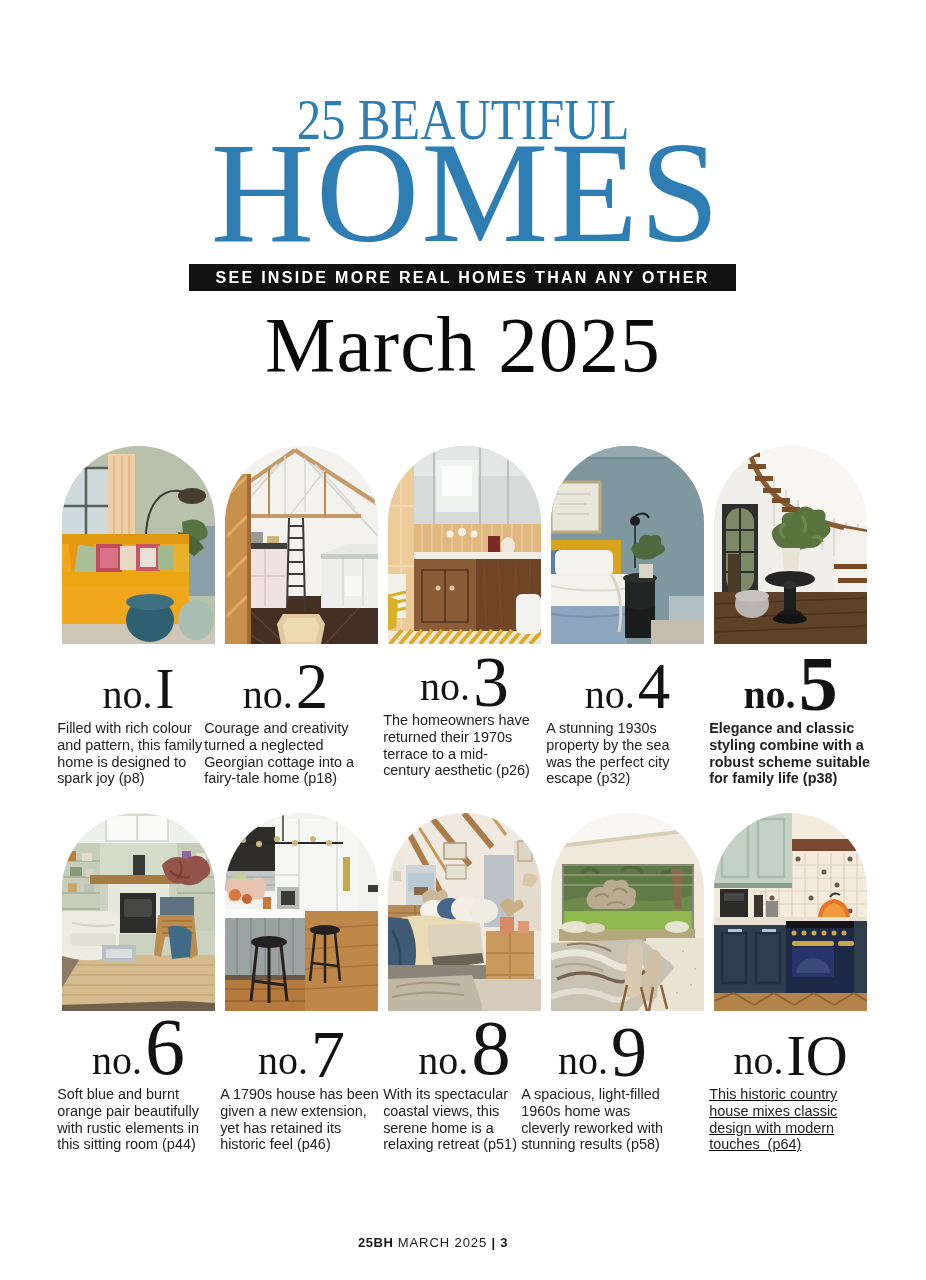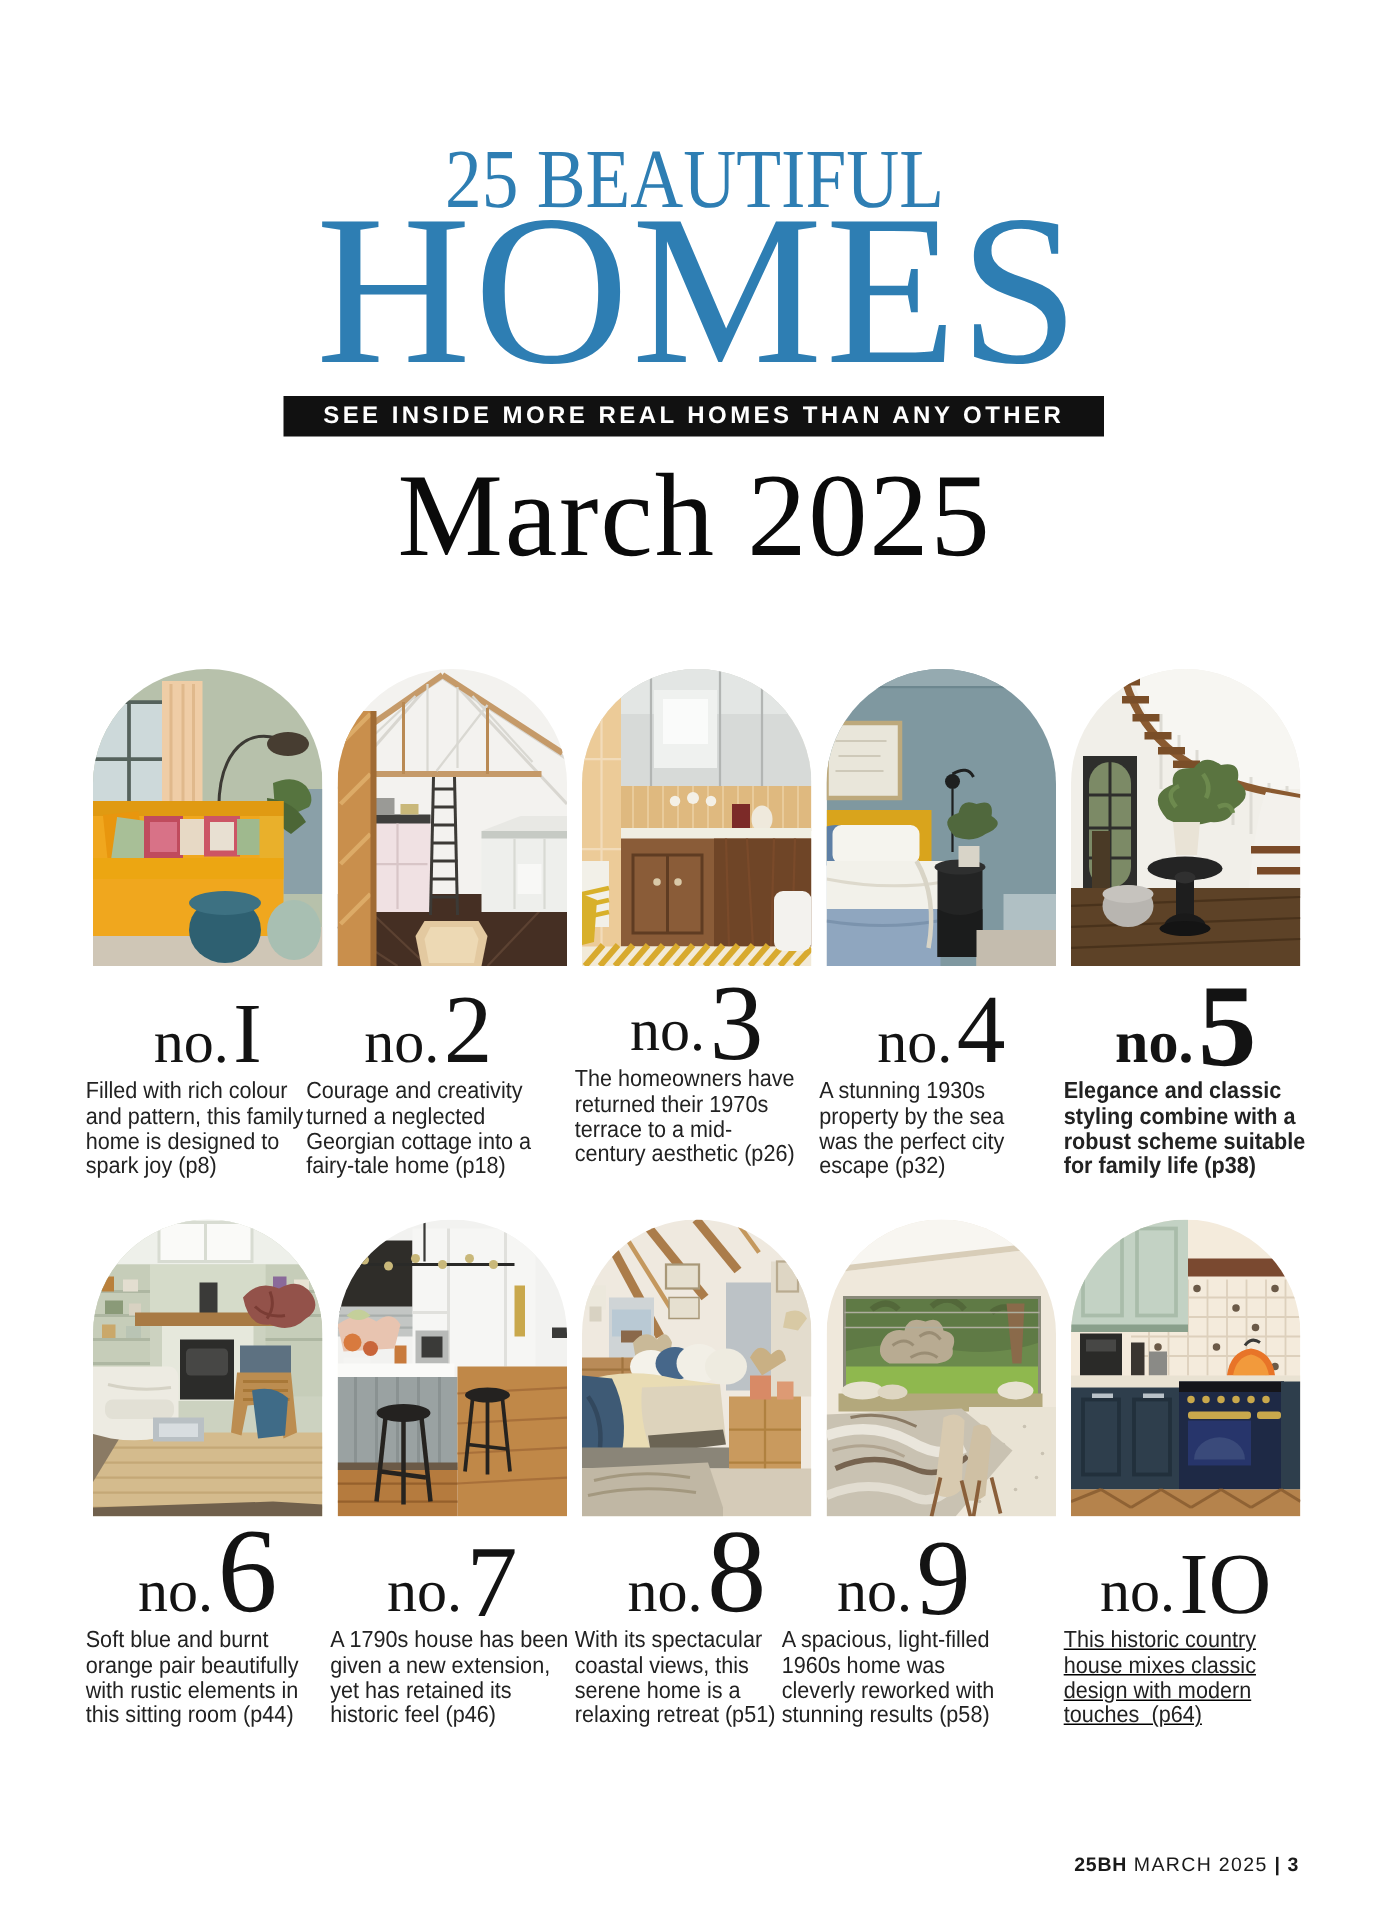--- a/index.html
+++ b/index.html
@@ -16,21 +16,21 @@
        font-size:16px;letter-spacing:2.3px;font-weight:bold;text-align:center;
        line-height:28px;}
   .march{top:305px;font-family:"Liberation Serif",serif;font-size:79px;line-height:1;
          color:#0a0a0a;letter-spacing:1.2px;}
   .photo{width:153px;height:198px;border-radius:76.5px 76.5px 0 0;overflow:hidden;}
   .photo svg{display:block;}
   .cap{width:175px;text-align:left;}
   .no{display:block;}
   .desc{font-size:15.5px;line-height:16.75px;color:#222;margin-top:0px;
         transform:scaleX(0.93);transform-origin:50% 0;}
-  .footer{top:1235px;left:0;width:866px;text-align:right;font-size:13px;color:#1a1a1a;
+  .footer{top:1235px;left:0;width:866px;text-align:center;font-size:13px;color:#1a1a1a;
           letter-spacing:0.9px;}
   .footer b{letter-spacing:0.5px;}
 </style>
 </head>
 <body>
 <div class="abs ctr logo1">25&nbsp;BEAUTIFUL</div>
 <div class="abs ctr logo2">HOMES</div>
 <div class="abs bar">SEE INSIDE MORE REAL HOMES THAN ANY OTHER MAGAZINE</div>
 <div class="abs ctr march">March 2025</div>
 

